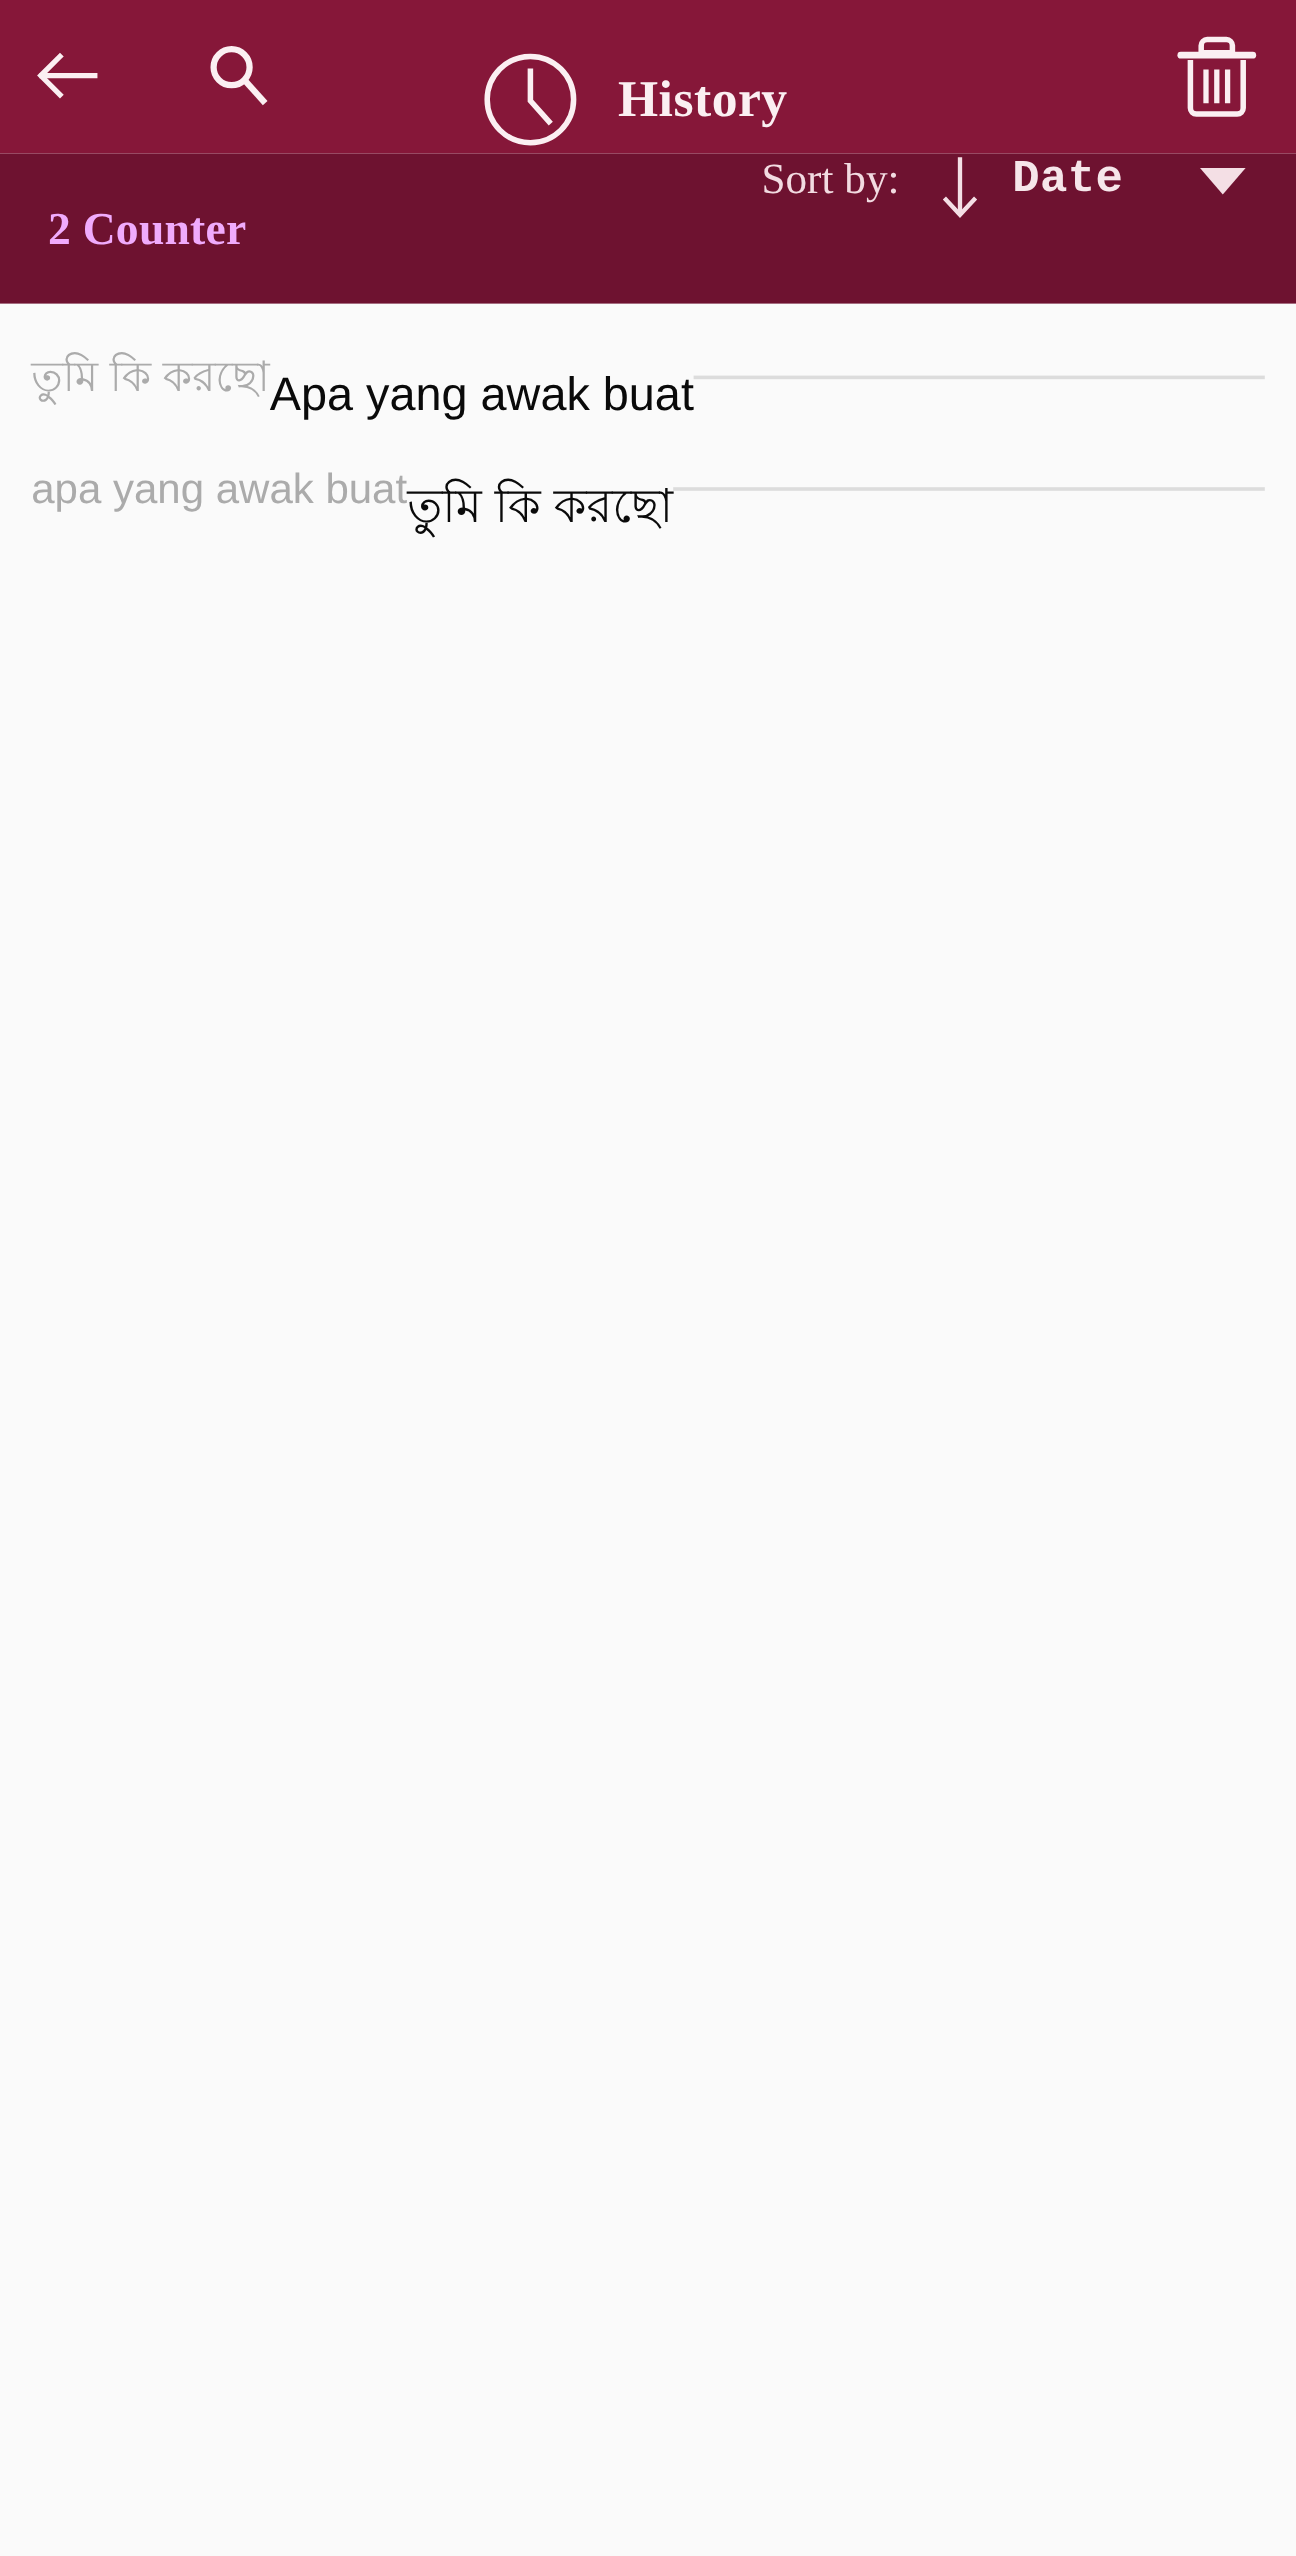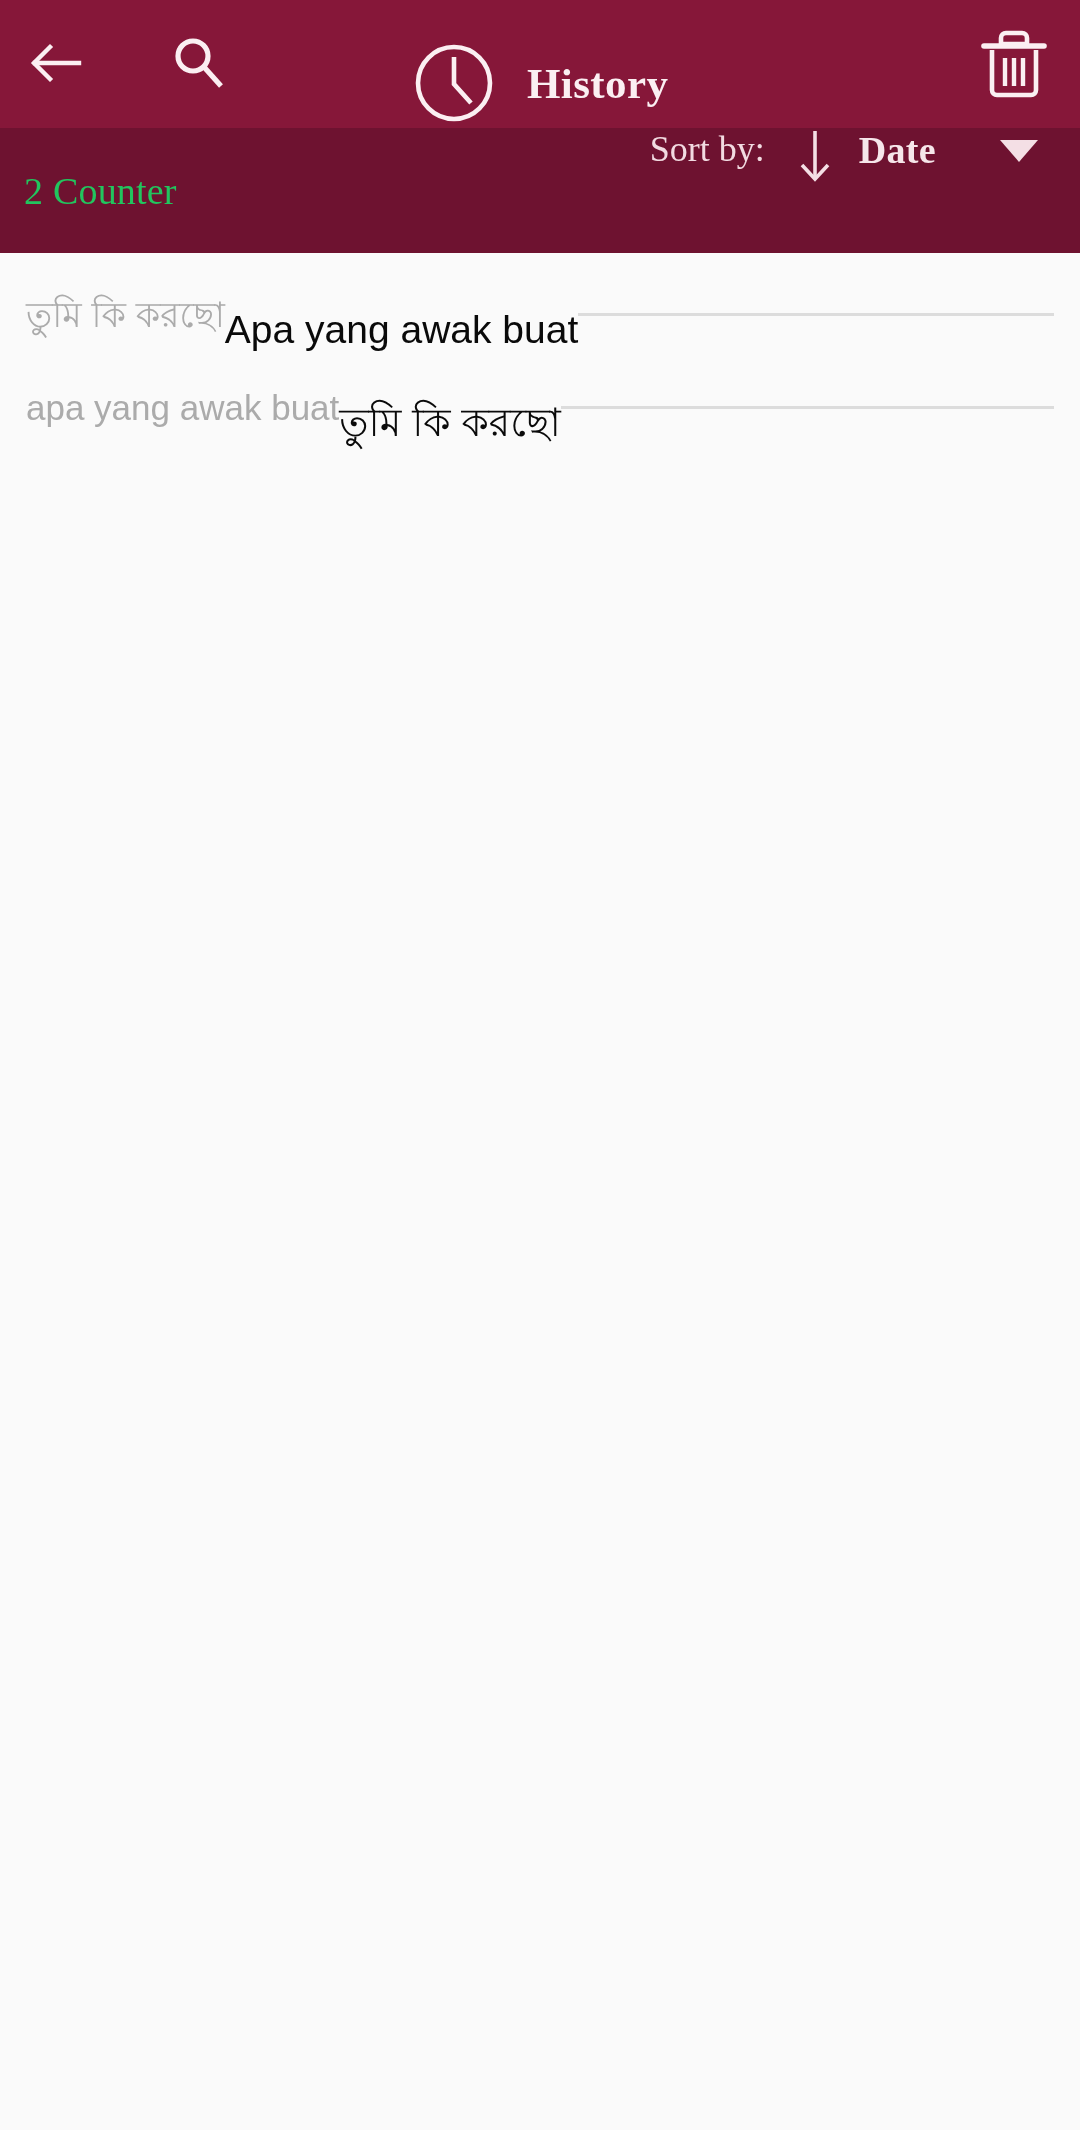--- a/index.html
+++ b/index.html
@@ -57,21 +57,21 @@
     height: 96px;
     position: absolute;
     right: 18px;
     top: 16px;
   }
 
   .title-group {
     display: flex;
     align-items: center;
     position: absolute;
-    left: 408px;
+    left: 396px;
     top: 0;
     height: 166px;
   }
 
   .clock-icon {
     width: 92px;
     height: 92px;
     flex-shrink: 0;
   }
 
@@ -90,24 +90,24 @@
     height: 125px;
     background: #6E1230;
     display: flex;
     align-items: center;
     flex-shrink: 0;
     position: relative;
   }
 
   .counter-label {
     font-family: "Liberation Serif", serif;
-    font-weight: normal;
+    font-weight: bold;
     font-size: 38px;
-    color: #22c55e;
-    margin-left: 24px;
+    color: #f0abfc;
+    margin-left: 40px;
     letter-spacing: 0.2px;
   }
 
   .sort-group {
     position: absolute;
     right: 0;
     display: flex;
     align-items: flex-start;
     height: 125px;
   }
@@ -120,21 +120,21 @@
   }
 
   .sort-dir-icon {
     width: 44px;
     height: 56px;
     margin-left: 28px;
     margin-right: 22px;
   }
 
   .sort-value {
-    font-family: Liberation Serif, serif;
+    font-family: Liberation Mono, monospace;
     font-weight: bold;
     font-size: 38px;
     color: #F6E6EA;
     letter-spacing: 0.3px;
   }
 
   .sort-caret {
     width: 46px;
     height: 46px;
     margin-left: 60px;

